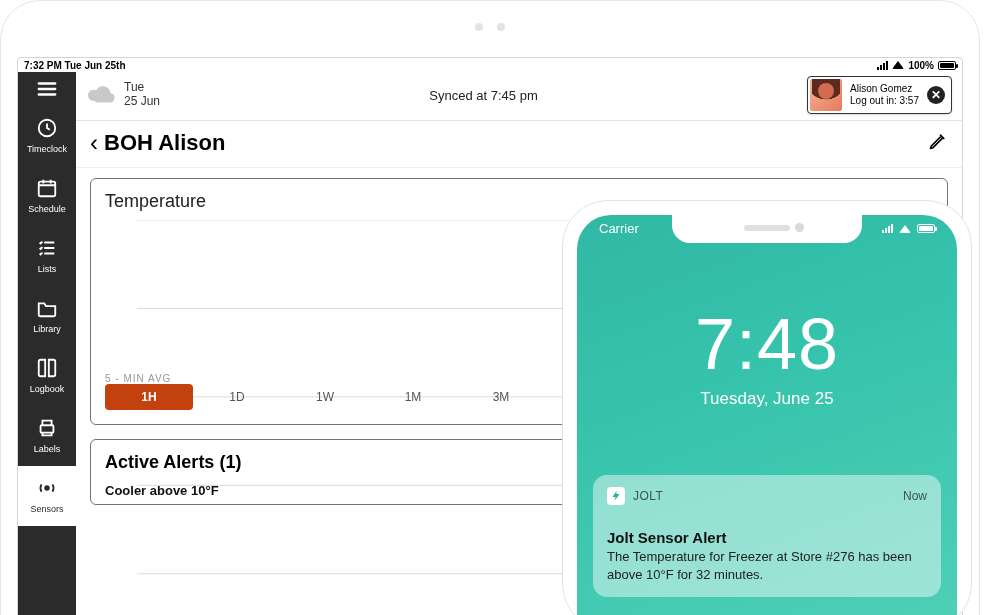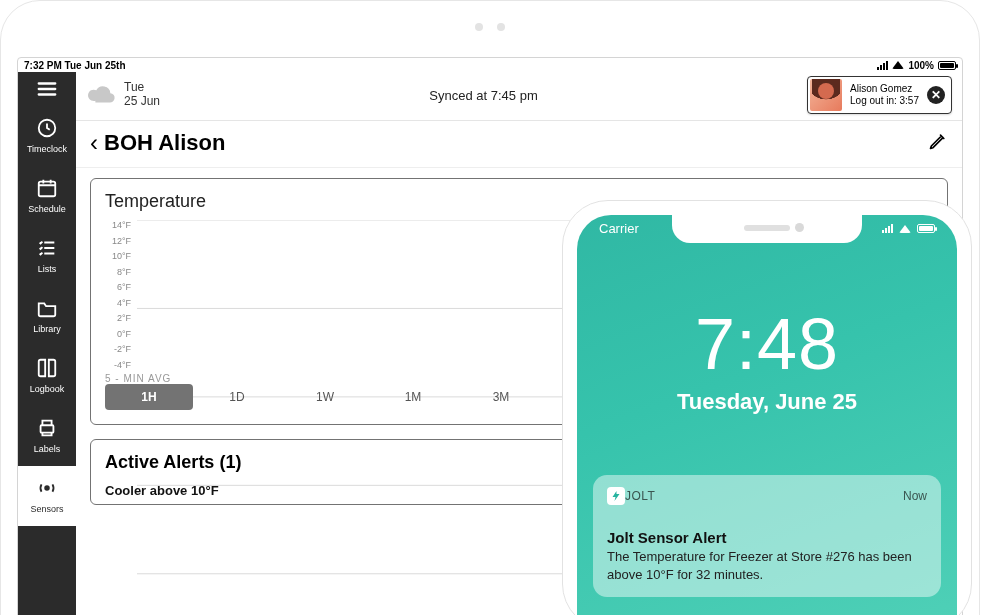--- a/index.html
+++ b/index.html
@@ -59,45 +59,45 @@
   .chart-wrap { position:relative; height:190px; }
   .y-axis { position:absolute; left:0; top:0; bottom:40px; width:30px; display:flex; flex-direction:column; justify-content:space-between; }
   .y-axis span { font-size:9px; color:#888; text-align:right; padding-right:4px; }
   .plot { position:absolute; left:32px; right:0; top:0; bottom:40px; }
   .plot .grid line { stroke:#dadada; stroke-width:1; }
   .plot .series { fill:none; stroke:#2b7fd6; stroke-width:2.5; }
   .chart-foot { position:absolute; left:0; right:0; bottom:0; }
   .avg-label { font-size:10px; color:#999; letter-spacing:1px; margin-bottom:0; }
   .ranges { display:flex; gap:0; }
   .range { flex:0 0 auto; width:88px; text-align:center; padding:6px 0; font-size:12px; color:#555; border-radius:4px; cursor:pointer; }
-  .range.active { background:#737373; color:#fff; font-weight:700; }
+  .range.active { background:#c2410c; color:#fff; font-weight:700; }
 
   .alert-title { font-size:18px; font-weight:700; }
   .alert-item { font-size:13px; font-weight:700; color:#111; margin-top:10px; }
 
   
   .phone-frame { position:absolute; right:28px; top:200px; width:410px; height:430px; background:#fff; border-radius:46px; border:1px solid #e2e2e2; overflow:hidden; box-shadow: inset 0 0 0 10px #fff; }
   .phone-screen { position:absolute; left:14px; right:14px; top:14px; bottom:0; border-radius:34px 34px 0 0; overflow:hidden; background:linear-gradient(160deg,#30b8a4 0%, #36c3ac 40%, #4fd0b7 100%); }
   .notch { position:absolute; left:50%; top:0; transform:translateX(-50%); width:190px; height:28px; background:#fff; border-radius:0 0 18px 18px; z-index:4; }
   .notch::after { content:""; position:absolute; left:72px; top:10px; width:46px; height:6px; background:#e0e0e0; border-radius:4px; }
   .notch .cam { position:absolute; right:58px; top:8px; width:9px; height:9px; border-radius:50%; background:#d9d9d9; }
   .phone-status { position:absolute; top:6px; left:0; right:0; display:flex; justify-content:space-between; padding:0 22px; color:#fff; font-size:13px; font-weight:500; z-index:3; }
   .phone-status .right { display:flex; align-items:center; gap:6px; }
   .phone-status .sig span, .phone-status .battery { background:none; }
   .phone-status .sig span { background:#fff; }
   .phone-status .battery { border-color:#fff; }
   .phone-status .battery .fill { background:#fff; }
   .phone-status .battery::after { background:#fff; }
   .phone-status .wifi-tri { border-bottom-color:#fff; }
 
   .lock-time { text-align:center; color:#fff; margin-top:88px; font-weight:200; font-size:72px; letter-spacing:1px; }
-  .lock-date { text-align:center; color:#fff; font-size:22px; font-weight:700; margin-top:4px; }
+  .lock-date { text-align:center; color:#fff; font-size:17px; font-weight:400; margin-top:4px; }
 
   .notif { position:absolute; left:16px; right:16px; top:260px; background:rgba(255,255,255,0.45); border-radius:14px; padding:12px 14px 14px; }
-  .notif-head { display:flex; align-items:center; gap:0; font-size:12px; color:#3a5550; }
+  .notif-head { display:flex; align-items:center; gap:8px; font-size:12px; color:#3a5550; }
   .notif-head .spacer { flex:1; }
   .app-ico { width:18px; height:18px; border-radius:4px; background:#fff; display:flex; align-items:center; justify-content:center; }
   .notif-title { font-weight:700; font-size:15px; margin-top:24px; color:#111; }
   .notif-body { font-size:13px; color:#222; margin-top:2px; line-height:1.35; }
 </style>
 </head>
 <body>
 
 <div class="ipad-frame">
   <div class="ipad-speaker">
@@ -221,32 +221,20 @@
             <svg width="20" height="20" viewBox="0 0 24 24">
                 <path d="M3 21l3-1 12-12-2-2L4 18l-1 3zM15 5l4 4" stroke="#000" stroke-width="2" fill="none" stroke-linecap="round" stroke-linejoin="round"></path>
               </svg>
           </span>
         </div>
 
         <div class="content">
           <div class="card">
             <div class="card-title">Temperature</div>
             <div class="chart-wrap">
-              <div class="y-axis" id="y-axis">
-                  <span>14°F</span>
-                  <span>12°F</span>
-                  <span>10°F</span>
-                  <span>8°F</span>
-                  <span>6°F</span>
-                  <span>4°F</span>
-                  <span>2°F</span>
-                  <span>0°F</span>
-                  <span>-2°F</span>
-                  <span>-4°F</span>
-                </div>
               <svg class="plot" id="plot" viewBox="0 0 100 100" preserveAspectRatio="none">
                 <g class="grid" id="gridlines">
                     <line x1="0" x2="100" y1="0" y2="0" vector-effect="non-scaling-stroke"></line>
                     <line x1="0" x2="100" y1="11.111111111111114" y2="11.111111111111114" vector-effect="non-scaling-stroke"></line>
                     <line x1="0" x2="100" y1="22.222222222222214" y2="22.222222222222214" vector-effect="non-scaling-stroke"></line>
                     <line x1="0" x2="100" y1="33.33333333333334" y2="33.33333333333334" vector-effect="non-scaling-stroke"></line>
                     <line x1="0" x2="100" y1="44.44444444444444" y2="44.44444444444444" vector-effect="non-scaling-stroke"></line>
                     <line x1="0" x2="100" y1="55.55555555555556" y2="55.55555555555556" vector-effect="non-scaling-stroke"></line>
                     <line x1="0" x2="100" y1="66.66666666666667" y2="66.66666666666667" vector-effect="non-scaling-stroke"></line>
                     <line x1="0" x2="100" y1="77.77777777777777" y2="77.77777777777777" vector-effect="non-scaling-stroke"></line>

